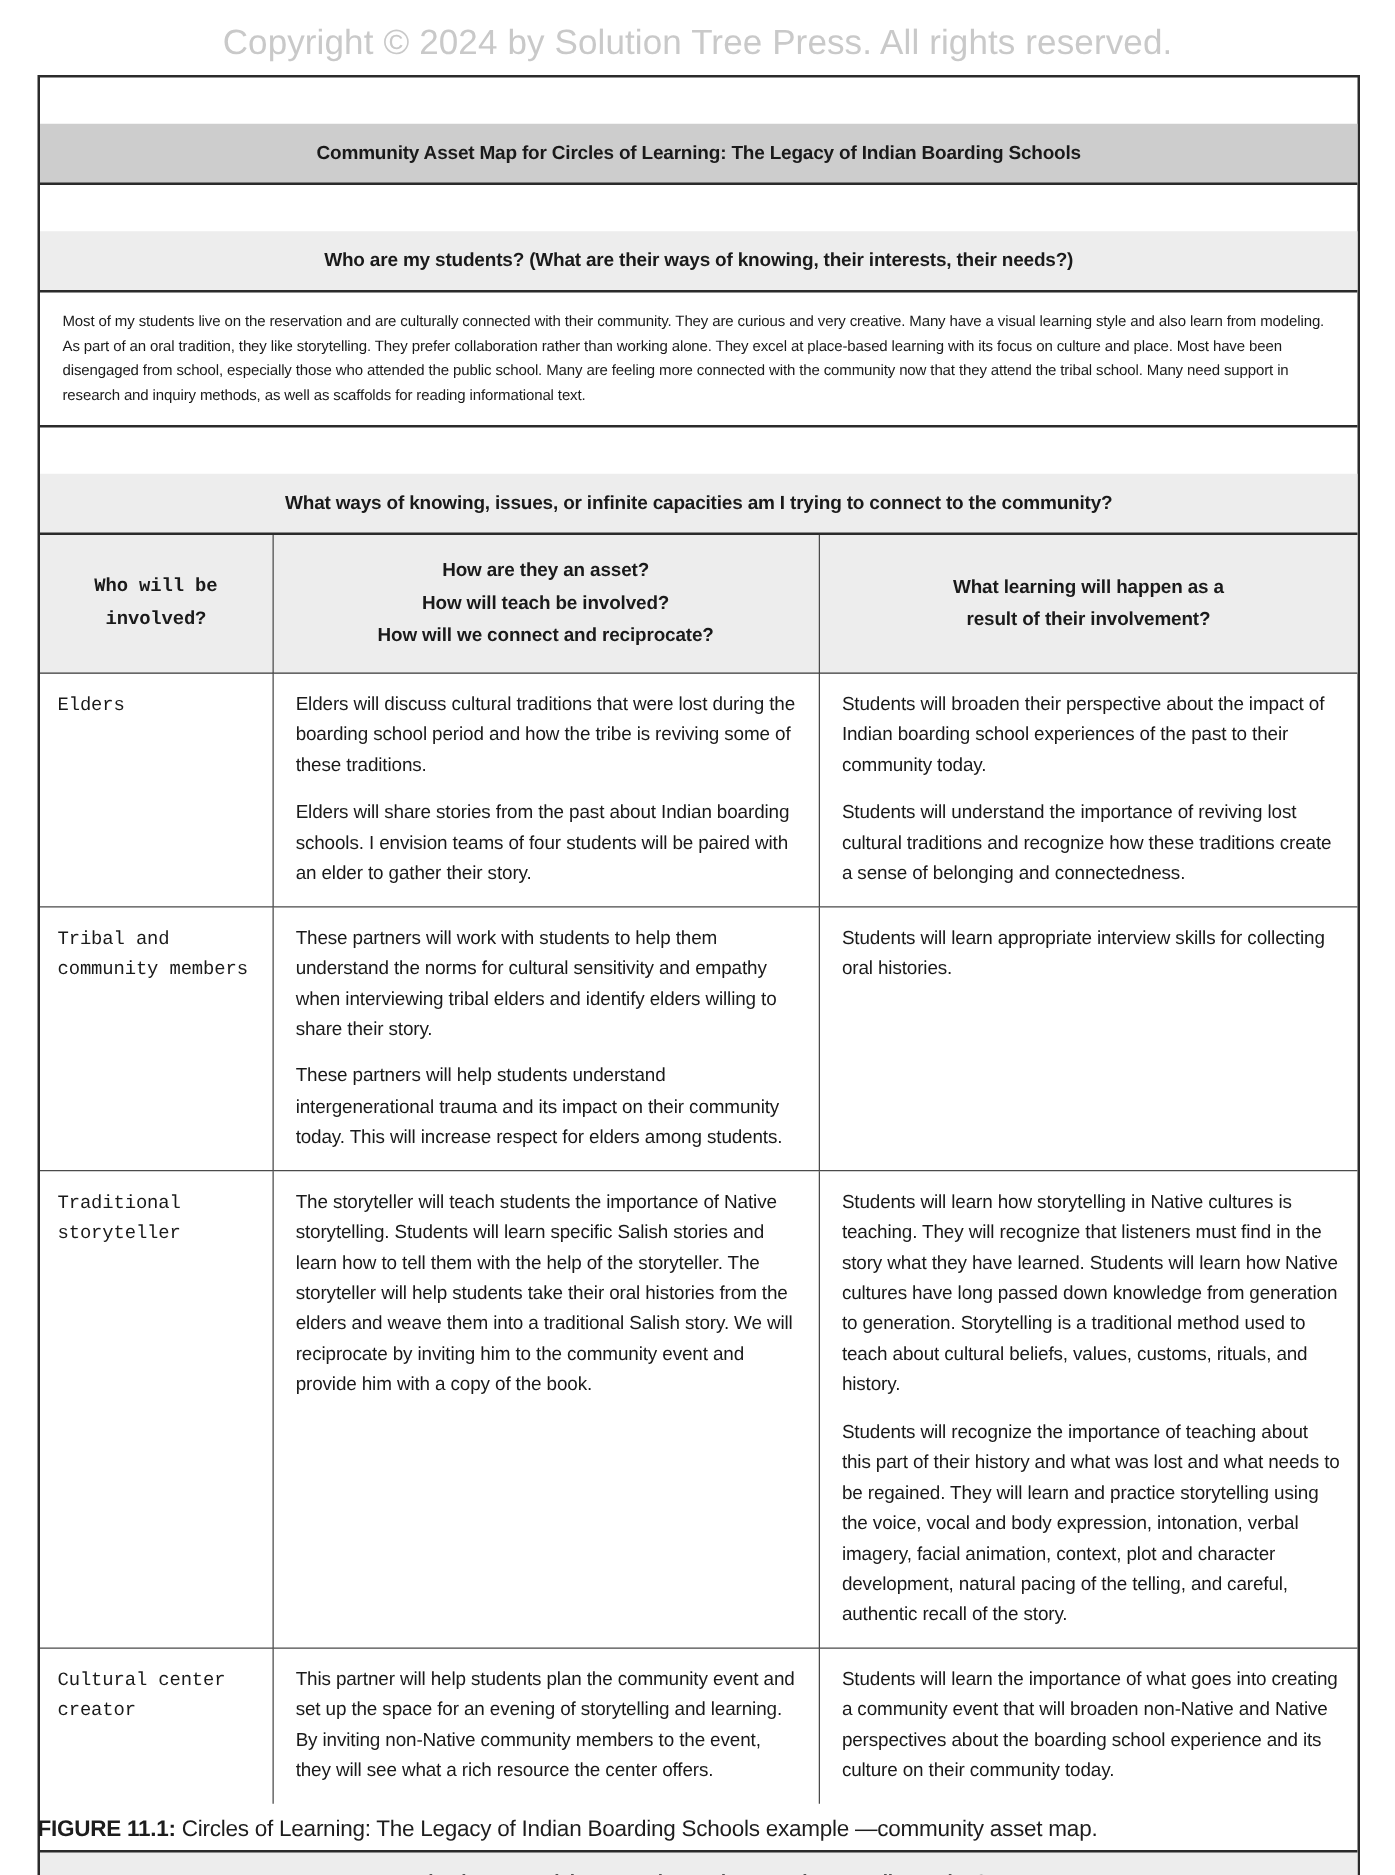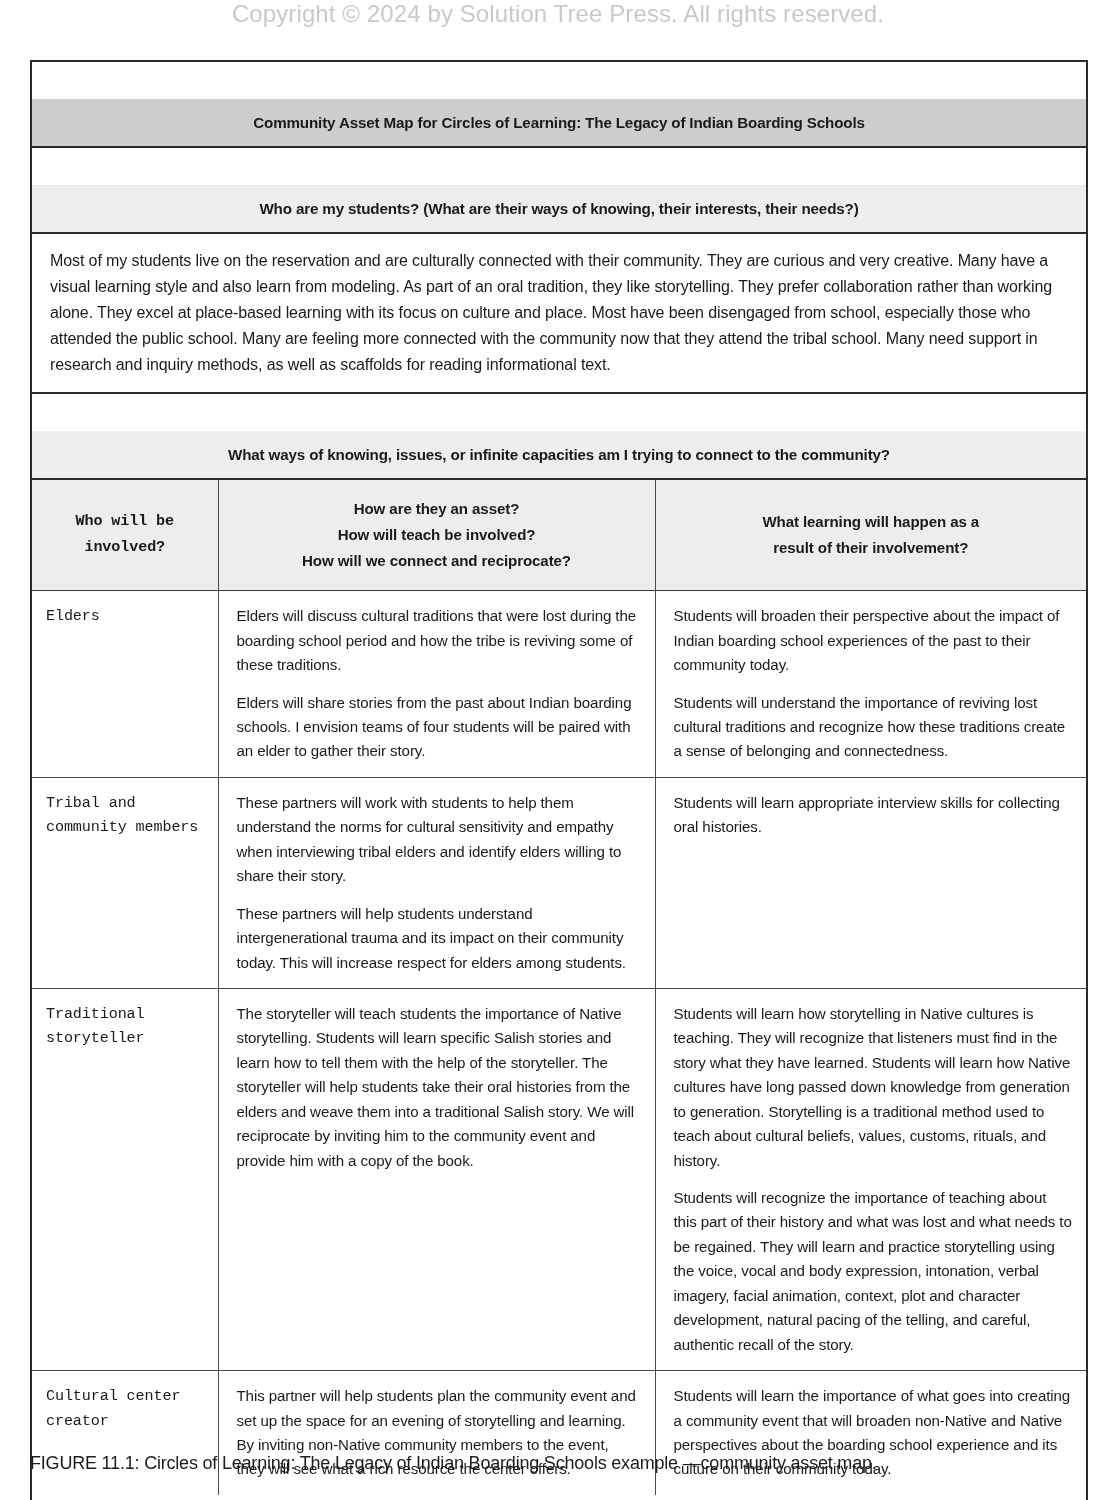--- a/index.html
+++ b/index.html
@@ -17,24 +17,24 @@
   }
   .page {
     width: 1116px;
     height: 1500px;
     box-sizing: border-box;
     padding: 0;
     position: relative;
   }
   .copyright {
     text-align: center;
-    font-size: 24px;
+    font-size: 28px;
     color: #c9c9c9;
     letter-spacing: 0.1px;
-    padding-top: 0;
+    padding-top: 18px;
     font-family: "Liberation Sans", sans-serif;
   }
 
   .asset-table {
     position: absolute;
     left: 30px;
     top: 60px;
     width: 1058px;
     box-sizing: border-box;
     border: 2.2px solid #2b2b2b;
@@ -56,21 +56,21 @@
   }
   .band-question {
     background: #ededed;
   }
   .band-question.last {
     border-top: 2.2px solid #2b2b2b;
   }
 
   .prose {
     padding: 14px 18px 14px;
-    font-size: 16px;
+    font-size: 12px;
     line-height: 1.63;
     letter-spacing: -0.1px;
     border-bottom: 2.2px solid #2b2b2b;
     box-sizing: border-box;
   }
   .prose p {
     margin: 0;
   }
 
   table.grid {
@@ -127,21 +127,21 @@
     position: absolute;
     left: 30px;
     top: 1453px;
     width: 1060px;
     font-size: 18px;
     color: #1d1d1d;
     font-family: "Liberation Sans", sans-serif;
     letter-spacing: -0.2px;
   }
   .figure-caption .fignum {
-    font-weight: normal;
+    font-weight: bold;
   }
 </style>
 </head>
 <body>
 
 <div class="page">
 
   <div class="copyright">Copyright © 2024 by Solution Tree Press. All rights reserved.</div>
 
   <div class="asset-table">

